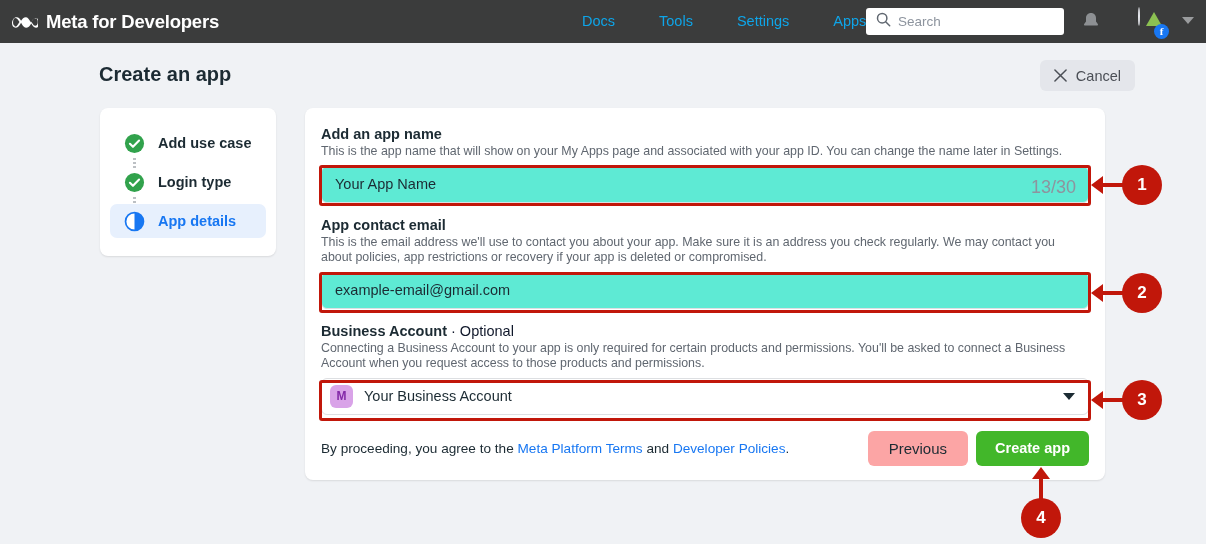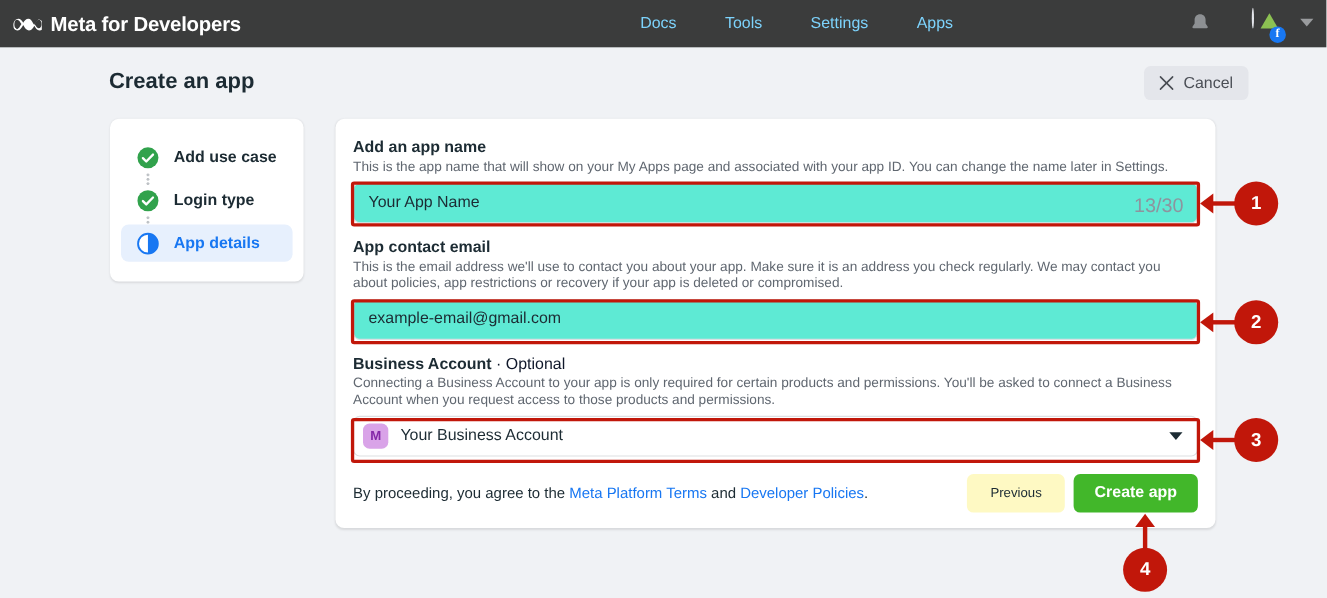--- a/index.html
+++ b/index.html
@@ -19,21 +19,21 @@
     display:flex; align-items:center;
   }
   .brand{ display:flex; align-items:center; gap:8px; padding-left:12px; }
   .meta-mark{ width:26px; height:18px; display:block; }
   .brand-text{
     color:#ffffff; font-size:18.5px; font-weight:700; letter-spacing:-0.2px;
     white-space:nowrap;
   }
   .nav-links{ position:absolute; left:560px; top:0; height:43px; display:flex; align-items:center; gap:0; }
   .nav-link{
-    color:#7dd3fc; font-size:14.5px; padding:0 22px; text-decoration:none;
+    color:#0ea5e9; font-size:14.5px; padding:0 22px; text-decoration:none;
     white-space:nowrap; line-height:43px;
   }
   .searchbox{
     position:absolute; left:866px; top:8px; width:198px; height:27px;
     background:#ffffff; border-radius:3px;
     display:flex; align-items:center; gap:7px; padding-left:10px;
   }
   .search-ph{ color:#8d949e; font-size:13.5px; }
   .bell{ position:absolute; left:1078px; top:10px; width:26px; height:24px; }
   .avatar-wrap{ position:absolute; left:1138px; top:8px; width:30px; height:30px; }
@@ -137,22 +137,22 @@
   .sections > .section{ margin-bottom:14px; }
 
   .footer-row{
     display:flex; align-items:center; justify-content:space-between;
     margin-top:16px;
   }
   .legal{ font-size:13.6px; color:#1c2b33; }
   .legal a{ color:#1877f2; text-decoration:none; }
   .btns{ display:flex; align-items:center; gap:8px; }
   .btn-prev{
-    height:35px; padding:0 21px; background:#fef9c3; border:none; border-radius:6px;
-    font-size:12px; color:#1c2b33; cursor:pointer; font-family:"Liberation Sans", sans-serif;
+    height:35px; padding:0 21px; background:#fca5a5; border:none; border-radius:6px;
+    font-size:15px; color:#1c2b33; cursor:pointer; font-family:"Liberation Sans", sans-serif;
   }
   .btn-create{
     height:35px; padding:0 19px; background:#42b72a; border:none; border-radius:6px;
     font-size:14.5px; font-weight:700; color:#ffffff; cursor:pointer;
     font-family:"Liberation Sans", sans-serif;
   }
 
   
   .hl{
     position:absolute; border:3px solid #c1170a; border-radius:3px;
@@ -189,20 +189,29 @@
     <span class="brand-text">Meta for Developers</span>
   </div>
 
   <div class="nav-links">
     <a class="nav-link" href="#">Docs</a>
     <a class="nav-link" href="#">Tools</a>
     <a class="nav-link" href="#">Settings</a>
     <a class="nav-link" href="#">Apps</a>
   </div>
 
+  <div class="searchbox">
+    <span>
+      <svg width="15" height="15" viewBox="0 0 16 16" aria-hidden="true">
+        <circle cx="6.6" cy="6.6" r="5" fill="none" stroke="#606770" stroke-width="1.6"></circle>
+        <line x1="10.3" y1="10.3" x2="14.6" y2="14.6" stroke="#606770" stroke-width="1.6" stroke-linecap="round"></line>
+      </svg>
+    </span>
+    <span class="search-ph">Search</span>
+  </div>
 
   <span class="bell">
     <svg width="26" height="24" viewBox="0 0 24 24" aria-hidden="true">
       <path d="M12 3c-3 0-5 2.2-5 5.2v3.2L5.2 14c-.5.7 0 1.6.8 1.6h12c.8 0 1.3-.9.8-1.6L17 11.4V8.2C17 5.2 15 3 12 3z" fill="#8d9093"></path>
     </svg>
   </span>
 
   <span class="avatar-wrap">
     <span class="avatar-img"></span>
     <span class="fb-badge">f</span>

